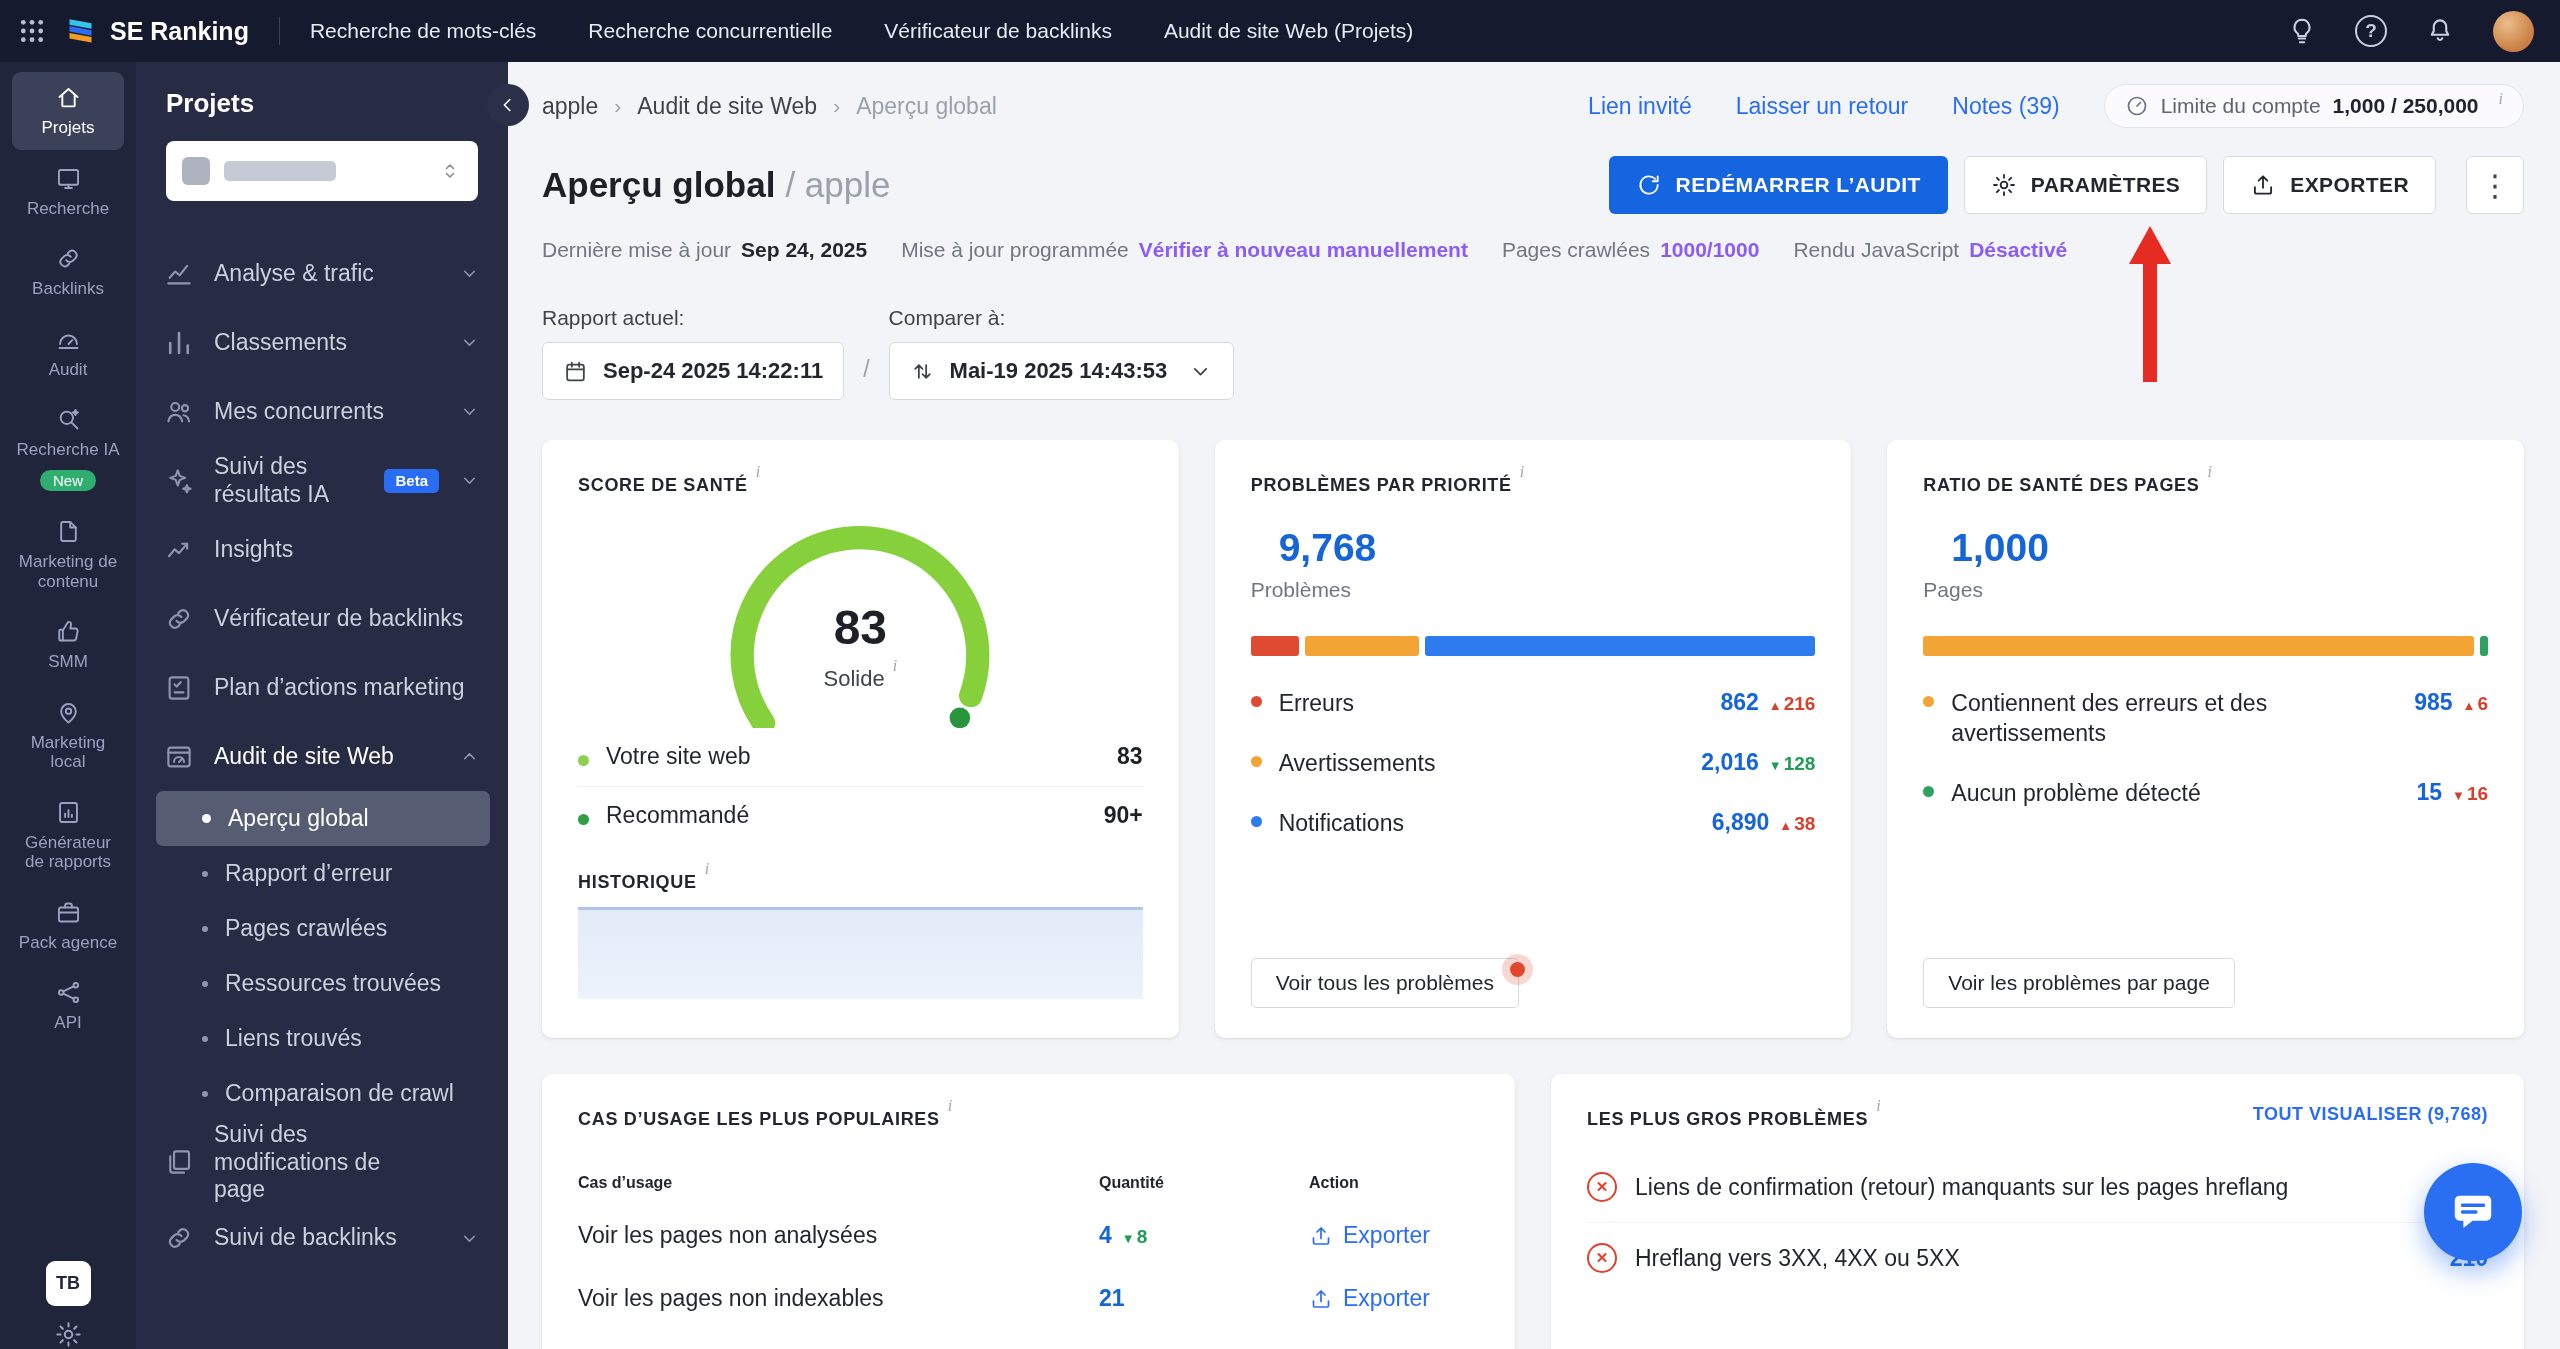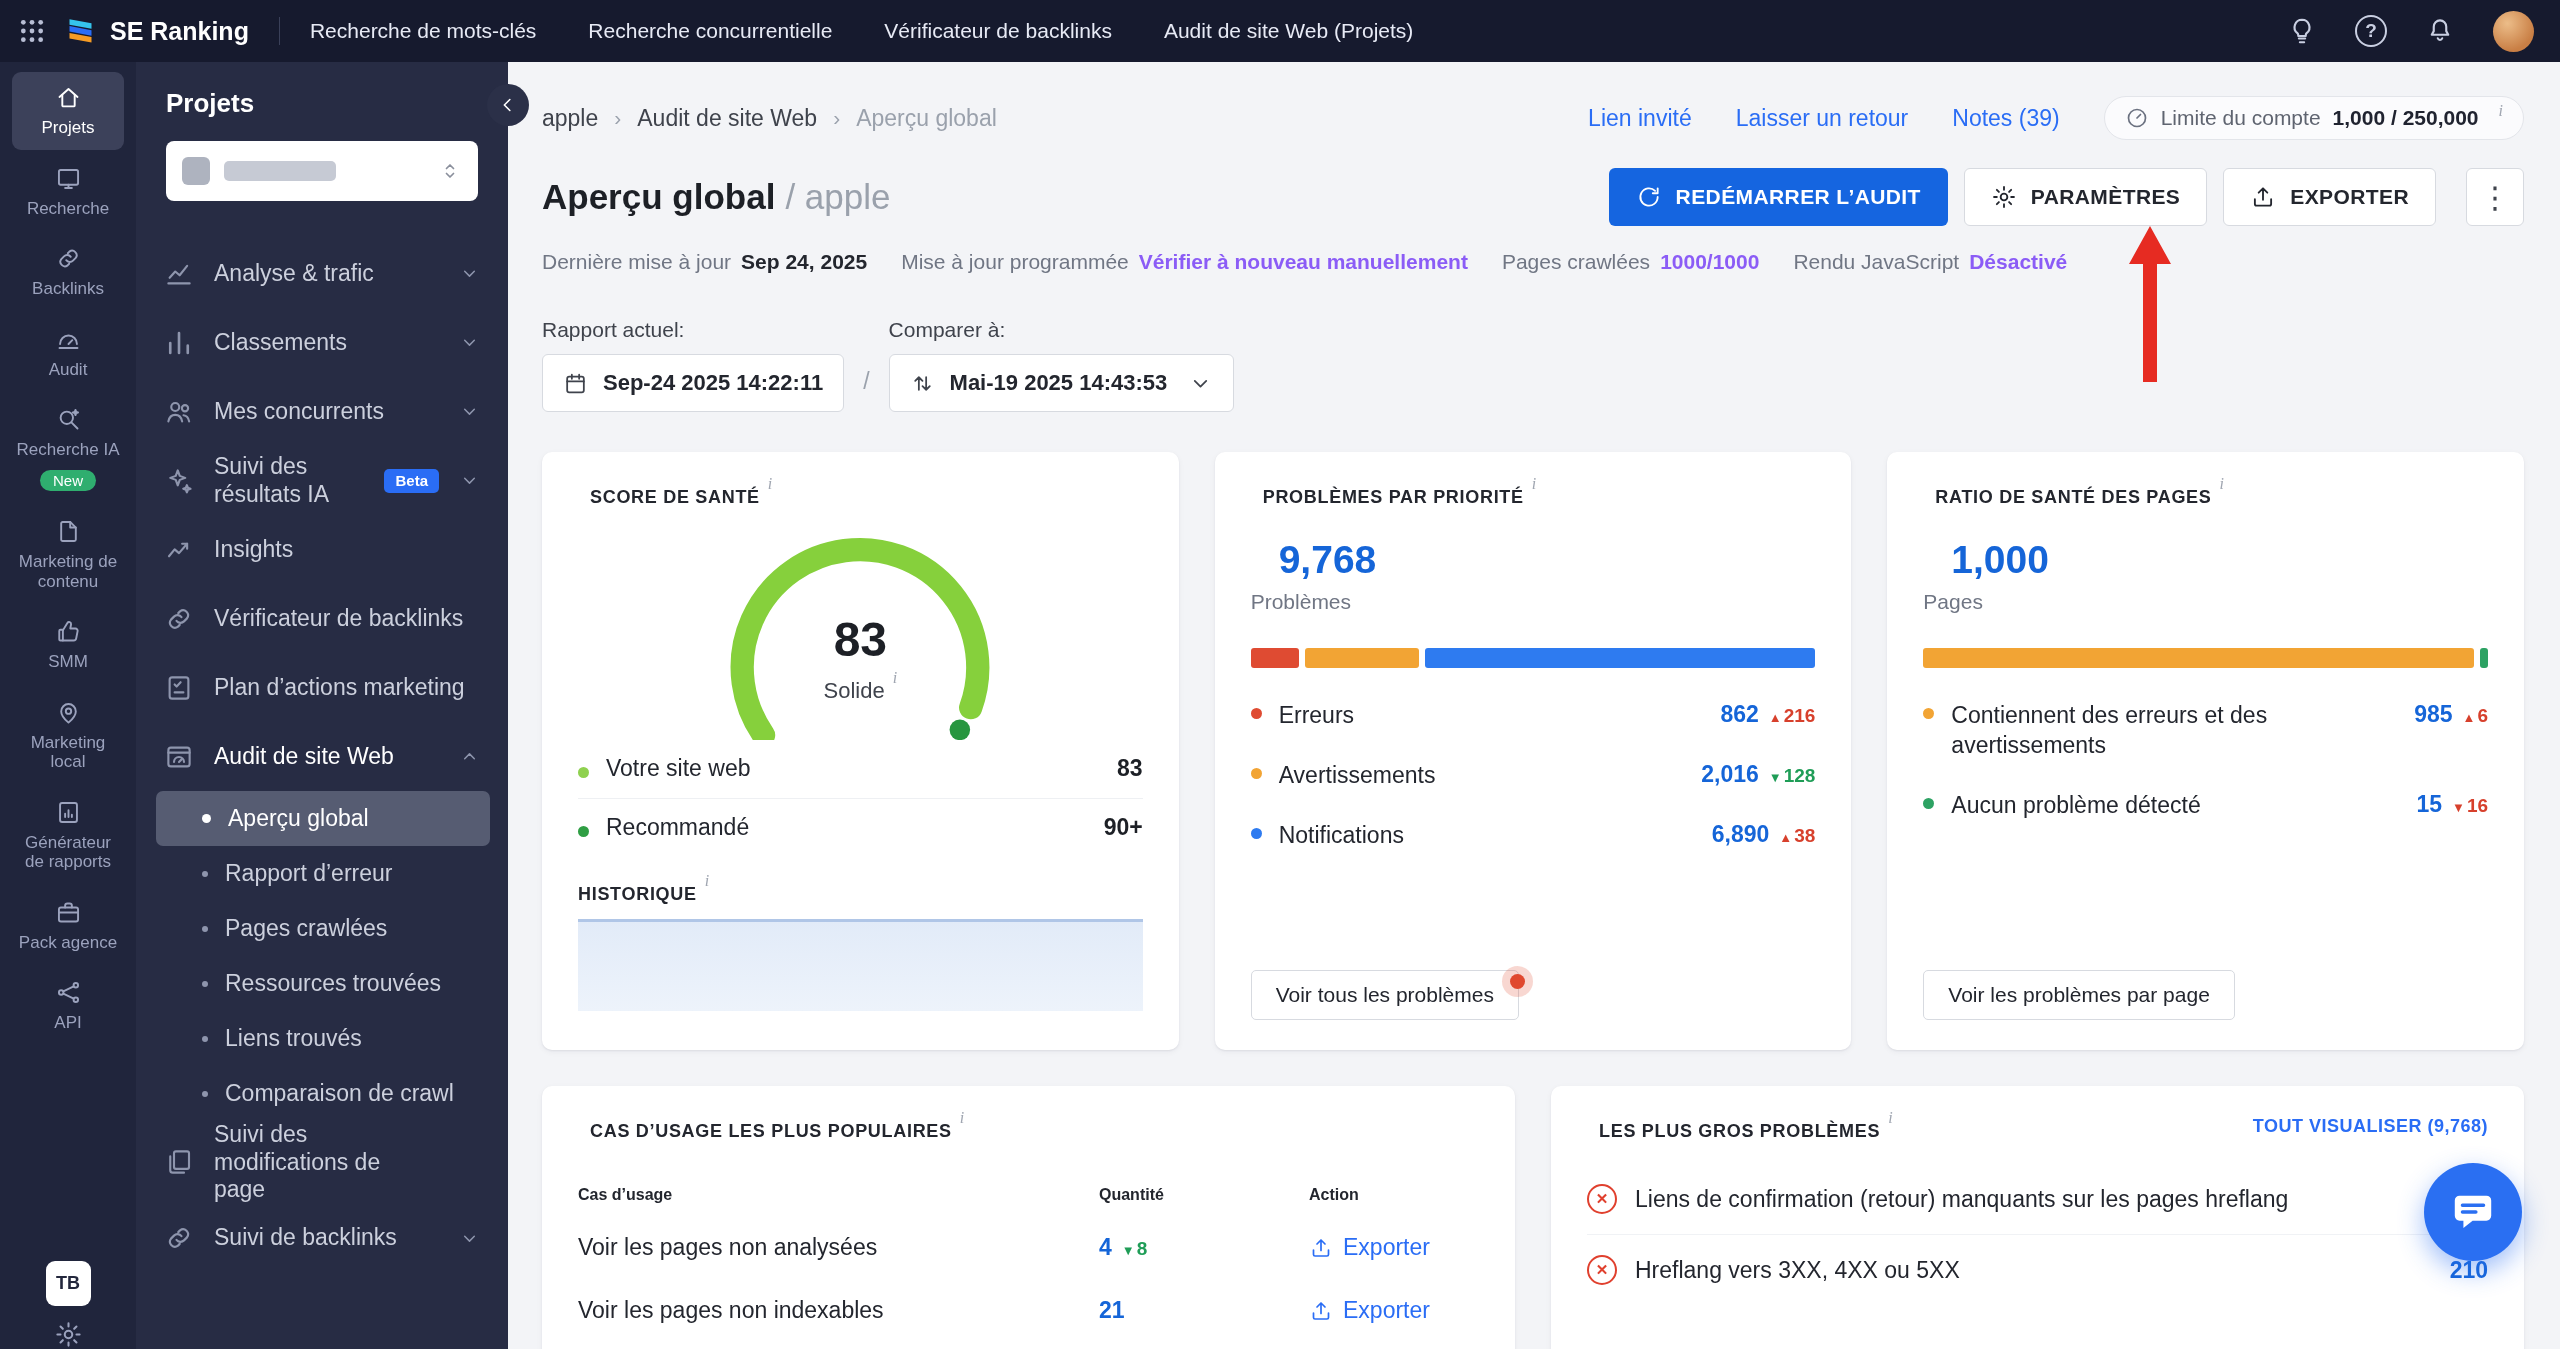--- a/index.html
+++ b/index.html
@@ -53,21 +53,21 @@
   .sub-item { display:flex; align-items:center; gap:17px; height:55px; margin:0 18px 0 20px; padding-left:46px; border-radius:7px; color:#ccd0dd; font-size:23px; cursor:pointer; }
   .sub-item .bullet { width:6px; height:6px; border-radius:50%; background:#8e95ad; flex-shrink:0; }
   .sub-item.active { background:#565c72; color:#fff; }
   .sub-item.active .bullet { width:9px; height:9px; background:#fff; }
 
   
   .main { flex:1; padding:0 36px 0 34px; min-width:0; }
   .collapse-btn { position:absolute; left:487px; top:84px; width:42px; height:42px; border-radius:50%; background:#2b3048; color:#fff; display:flex; align-items:center; justify-content:center; cursor:pointer; z-index:16; }
   .collapse-btn svg { width:22px; height:22px; }
 
-  .breadcrumb-row { display:flex; align-items:center; padding-top:34px; }
+  .breadcrumb-row { display:flex; align-items:center; padding-top:22px; }
   .breadcrumb { display:flex; align-items:center; gap:16px; font-size:23px; color:#3f434c; }
   .breadcrumb .crumb { cursor:pointer; }
   .breadcrumb .crumb-sep { color:#9aa1ac; font-size:21px; }
   .breadcrumb .current { color:#9aa1ac; cursor:default; }
   .header-links { margin-left:auto; display:flex; align-items:center; gap:44px; }
   .header-links a { color:#2a6df5; font-size:23px; white-space:nowrap; }
   .limit-pill { display:flex; align-items:center; gap:12px; background:#fbfbfd; border:1px solid #e3e5ea; border-radius:24px; padding:9px 20px; font-size:21px; color:#5f6470; white-space:nowrap; cursor:default; }
   .limit-pill b { color:#202330; font-weight:700; }
   .limit-pill .g-ic { color:#6b7180; }
   .limit-pill .g-ic svg { width:24px; height:24px; }
@@ -95,21 +95,21 @@
   .picker .chev-d { color:#3f434c; margin-left:6px; }
   .report-sep { font-size:23px; color:#9aa1ac; margin:0 19px 17px; }
 
   
   .cards-row { display:flex; gap:36px; }
   .row1 { margin-top:40px; }
   .row1 .card { flex:1; height:598px; }
   .row2 { margin-top:36px; }
   .row2 .card { flex:1; height:470px; }
   .card { background:#fff; border-radius:10px; box-shadow:0 1px 2px rgba(25,29,51,.07), 0 2px 6px rgba(25,29,51,.05); padding:30px 36px; display:flex; flex-direction:column; min-width:0; }
-  .card-title { font-size:18px; font-weight:700; letter-spacing:.7px; color:#23262e;margin-left:12px; }
+  .card-title { font-size:18px; font-weight:700; letter-spacing:.7px; color:#23262e; }
   .sup-i { font-family:"Liberation Serif", serif; font-style:italic; font-size:16px; color:#a0a6b1; margin-left:8px; position:relative; top:-7px; font-weight:400; }
   .card-head { display:flex; align-items:flex-start; justify-content:space-between; }
   .view-all { font-size:18px; font-weight:700; letter-spacing:.5px; color:#2a6df5; white-space:nowrap; }
 
   .big-num { font-size:39px; font-weight:700; color:#1565d8; margin-top:30px;margin-left:28px; }
   .big-label { font-size:21px; color:#707684; margin-top:8px; }
   .seg-bar { display:flex; gap:6px; height:20px; margin-top:34px; }
   .seg { border-radius:3px; flex-basis:0; }
   .stat-rows { margin-top:18px; }
   .stat-row { display:flex; align-items:flex-start; padding:15px 0; font-size:23px; color:#23262e; cursor:pointer; }

